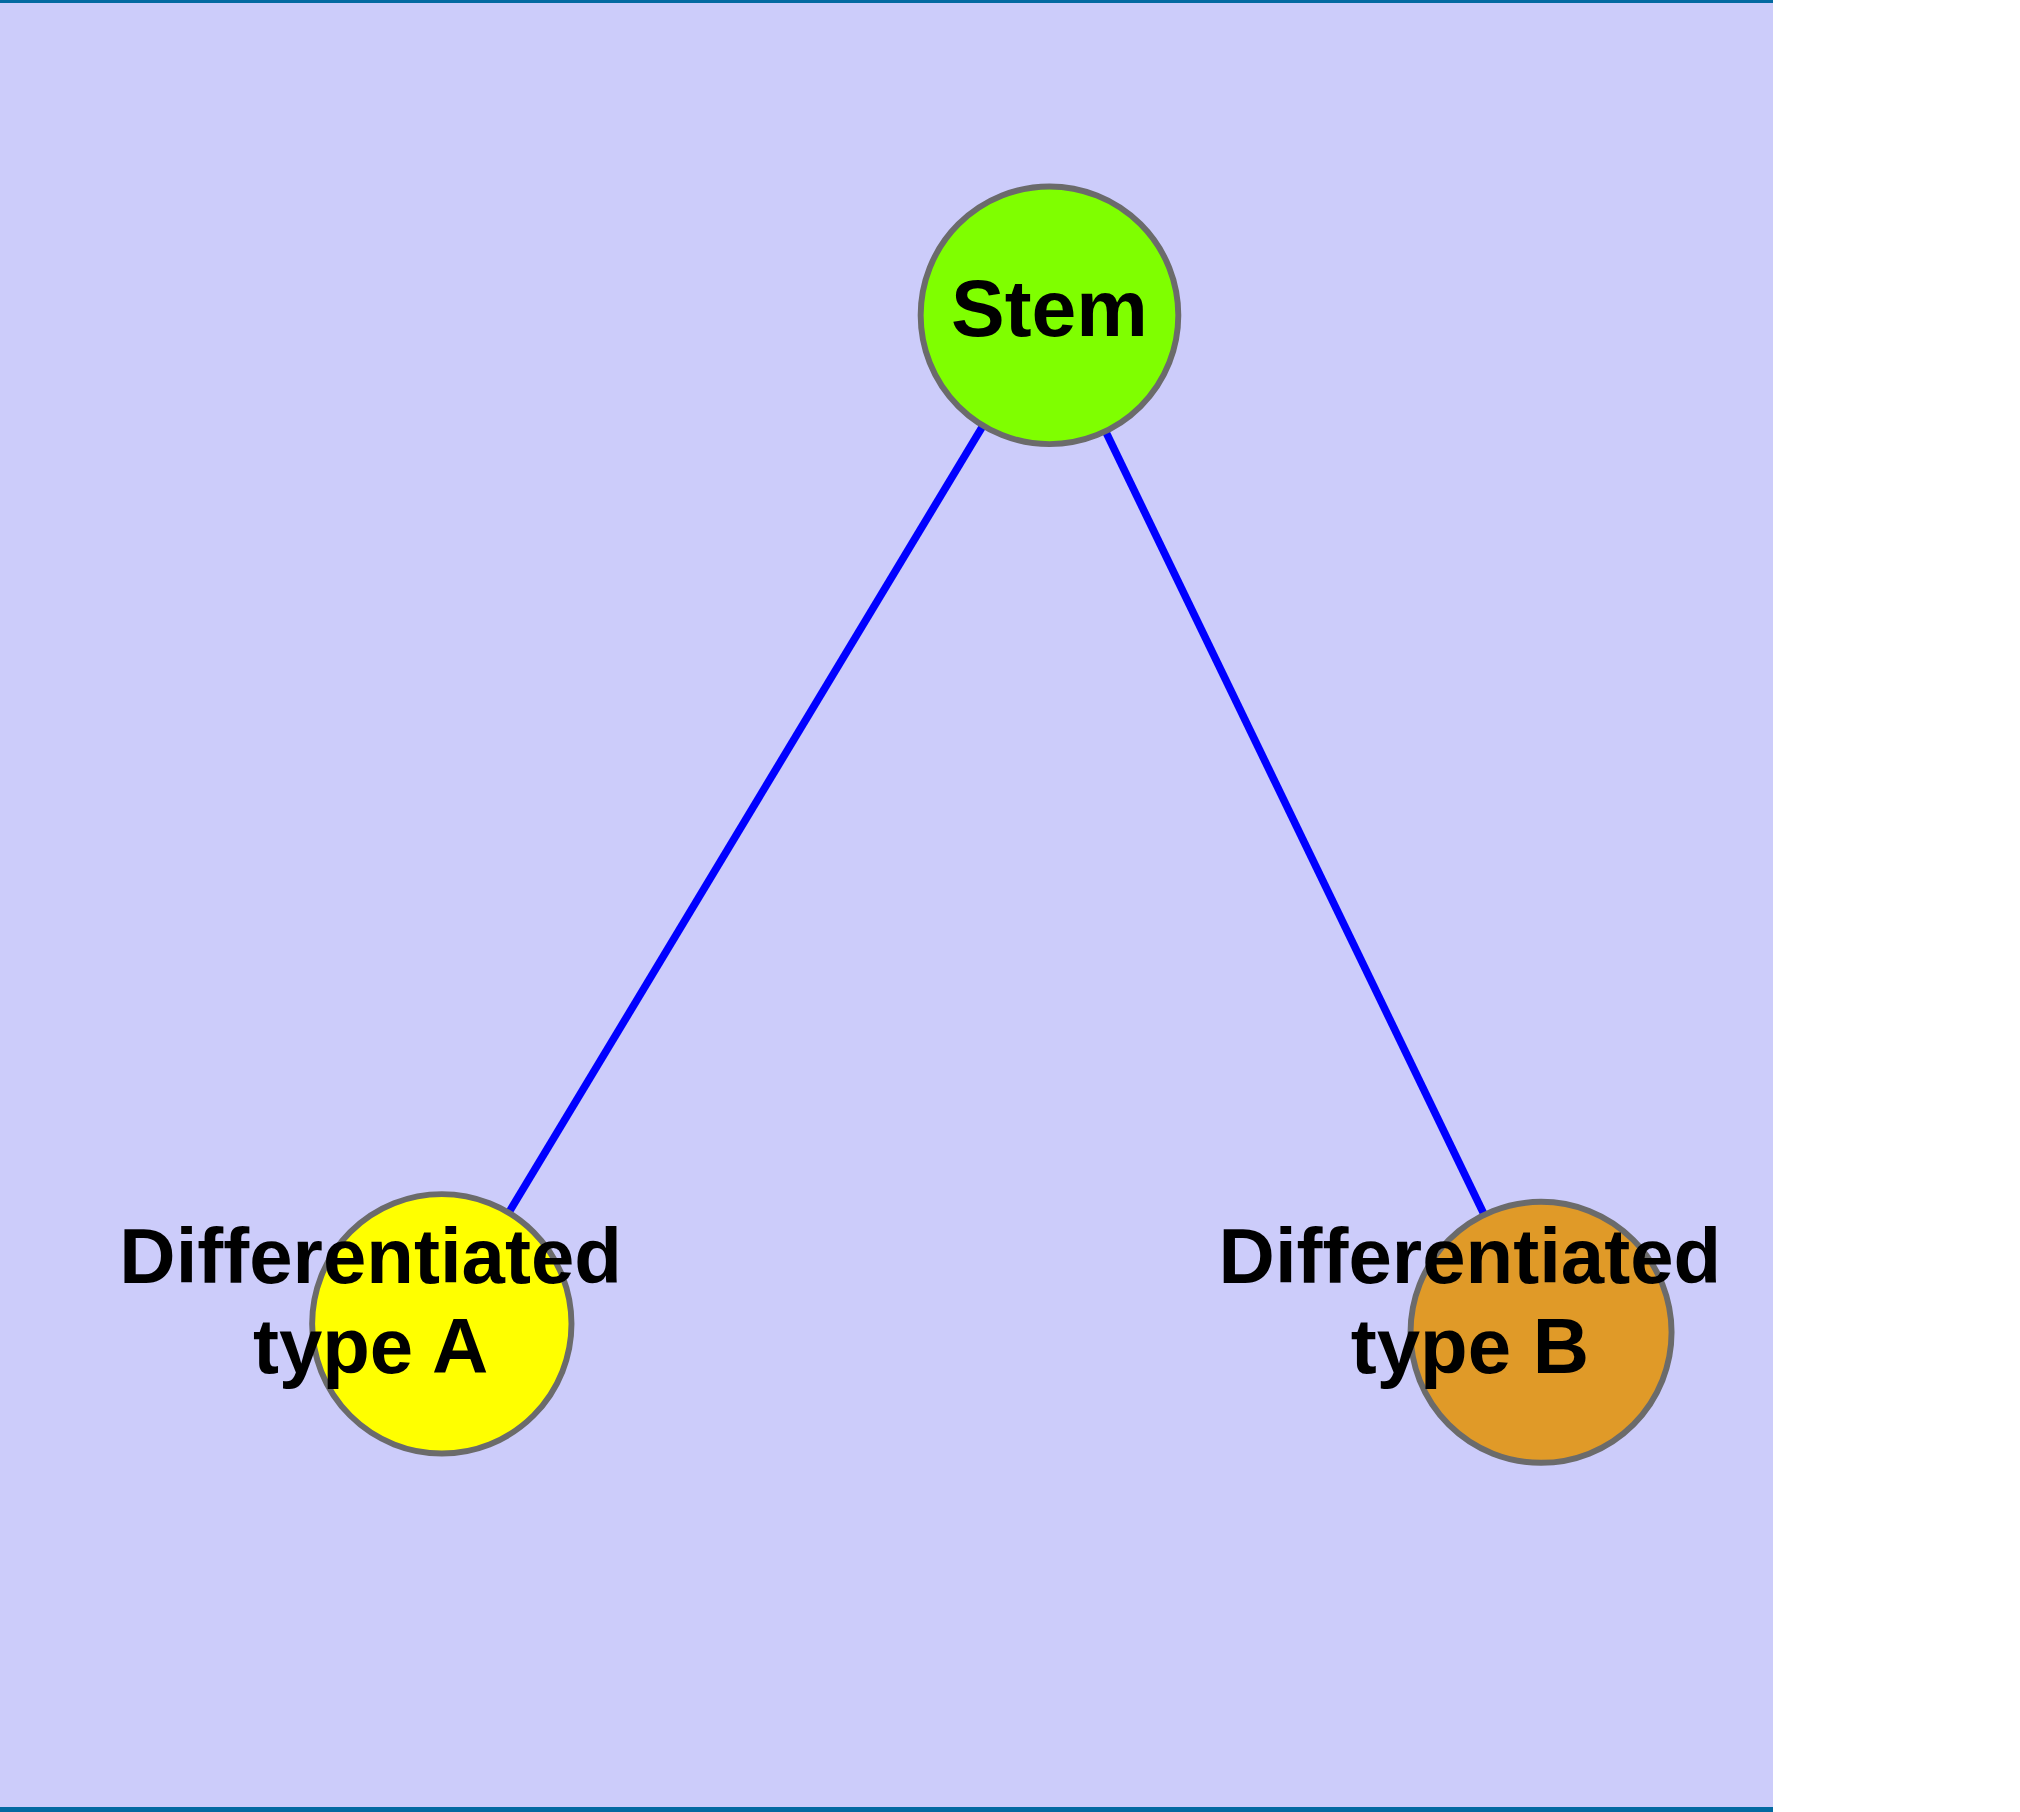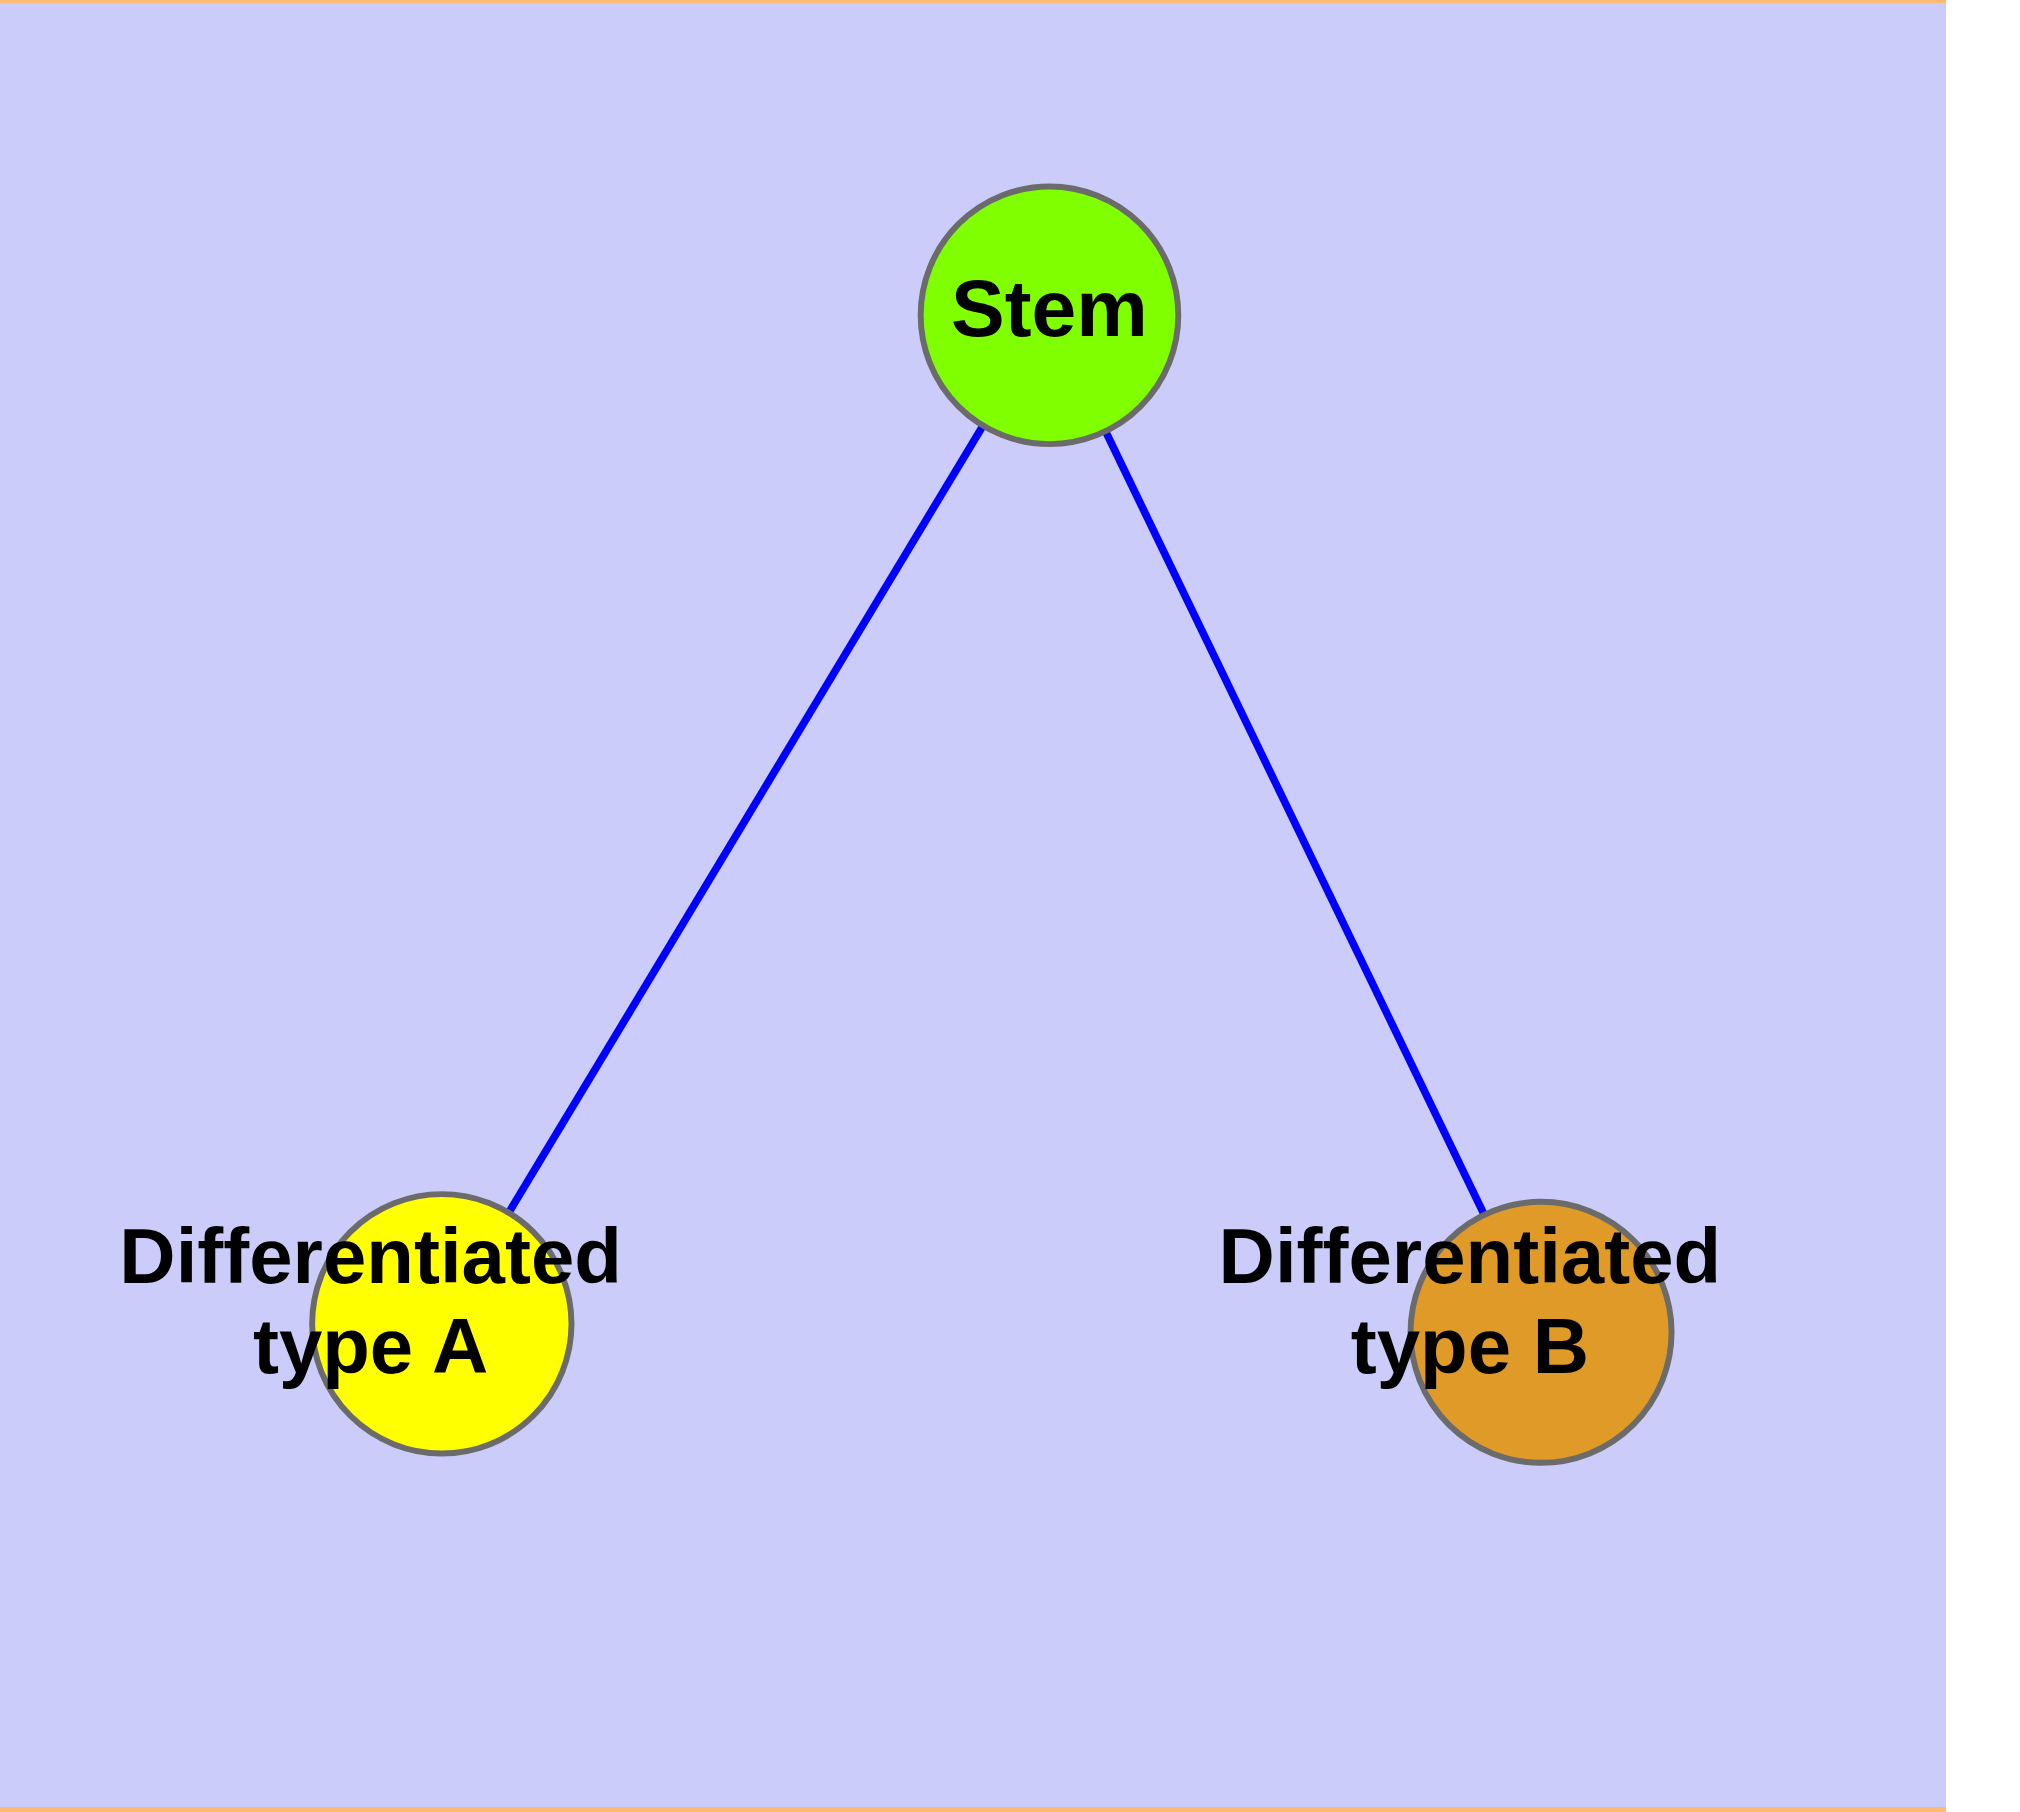--- a/index.html
+++ b/index.html
@@ -36,21 +36,21 @@
     fill: #000000;
     font-family: "Liberation Sans", "DejaVu Sans", sans-serif;
     dominant-baseline: middle;
     text-anchor: middle;
     white-space: pre;
   }
 </style>
 </head>
 <body>
 
-<div id="canvas" style="width: 1946px; height: 1812px; background: #fdba74;">
+<div id="canvas" style="width: 1773px; height: 1812px; background: #0369a1;">
   <div id="plot-area" style="background: rgb(204, 204, 250); width: 2021px; height: 1804px;"></div>
   <svg id="graph-svg" viewBox="0 0 2384 2138">
     <g id="edge-layer">
         <line x1="1238" y1="372" x2="521" y2="1562" stroke="#0000ff" stroke-width="9" stroke-linecap="butt"></line>
         <line x1="1238" y1="372" x2="1818" y2="1572" stroke="#0000ff" stroke-width="9" stroke-linecap="butt"></line>
       </g>
     <g id="node-layer">
         <circle cx="1238" cy="372" r="152" fill="#7fff00" stroke="#6b6b6b" stroke-width="7"></circle>
         <circle cx="521" cy="1562" r="153" fill="#ffff00" stroke="#6b6b6b" stroke-width="7"></circle>
         <circle cx="1818" cy="1572" r="154" fill="#e09a28" stroke="#6b6b6b" stroke-width="7"></circle>

